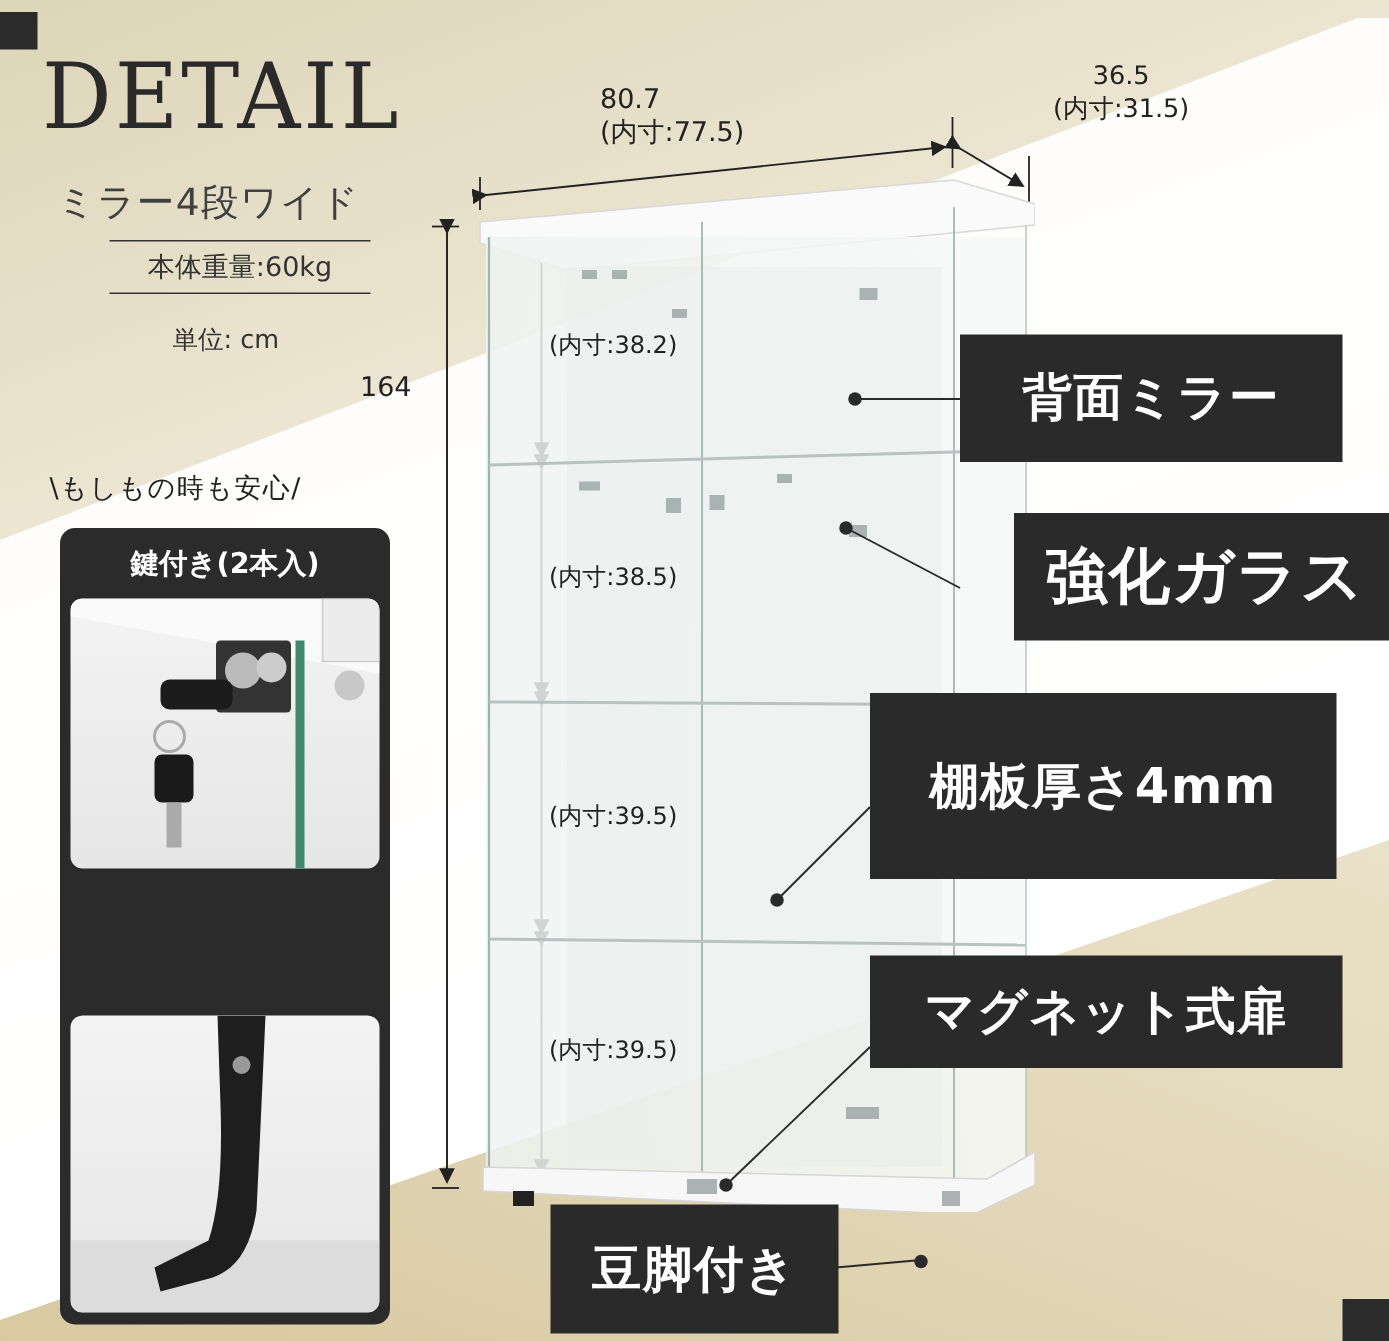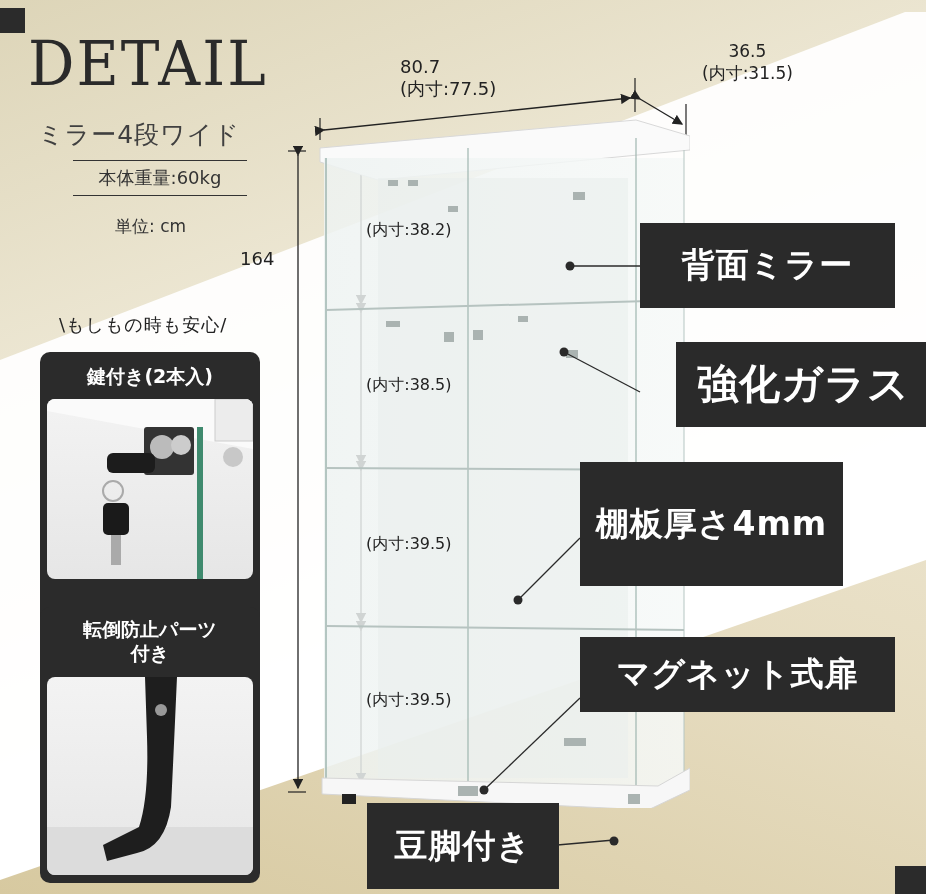--- a/index.html
+++ b/index.html
@@ -20,21 +20,21 @@
   .weight { position:absolute; left:73px; top:160px; width:174px; border-top:1.5px solid #333; border-bottom:1.5px solid #333;
     text-align:center; font-size:18px; padding:5px 0; color:#333; }
   .unit { position:absolute; left:115px; top:215px; font-size:17px; color:#333; }
   .h164 { position:absolute; left:240px; top:248px; font-size:18px; color:#222; }
   .dim-w { position:absolute; left:400px; top:56px; font-size:18px; text-align:left; line-height:22px; color:#222; }
   .dim-d { position:absolute; left:702px; top:40px; font-size:17px; text-align:center; line-height:22px; color:#222; }
   .inner { position:absolute; font-size:16px; color:#222; }
   .callout { position:absolute; background:#2a2a2a; color:#fff; font-weight:bold; font-family:"DejaVu Sans", sans-serif;
     display:flex; align-items:center; justify-content:center; text-align:center; letter-spacing:1px; }
   .cabinet { position:absolute; left:318px; top:118px; width:372px; height:690px; }
-  .safety { position:absolute; left:33px; top:313px; font-size:18px; color:#222; letter-spacing:1px;margin-left:26px; }
+  .safety { position:absolute; left:33px; top:313px; font-size:18px; color:#222; letter-spacing:1px; }
   .card { position:absolute; background:#2b2b2b; border-radius:10px; }
   .card-title { color:#fff; font-weight:bold; font-size:19px; text-align:center; line-height:24px; }
   .card-photo { position:absolute; background:linear-gradient(180deg,#f3f3f3,#e6e6e6); border-radius:8px; overflow:hidden; }
 </style>
 </head>
 <body>
 
 <div class="bg-top"></div>
 <div class="bg-cut"></div>
 <div class="bg-bottom"></div>
@@ -136,21 +136,21 @@
   <circle cx="614" cy="841" r="4.5" fill="#2a2a2a"></circle>
 </svg>
 
 <div class="inner" style="left:366px;top:220px;">(内寸:38.2)</div>
 <div class="inner" style="left:366px;top:375px;">(内寸:38.5)</div>
 <div class="inner" style="left:366px;top:534px;">(内寸:39.5)</div>
 <div class="inner" style="left:366px;top:690px;">(内寸:39.5)</div>
 
 <div class="callout" style="left:640px;top:223px;width:255px;height:85px;font-size:33px;">背面ミラー</div>
 <div class="callout" style="left:676px;top:342px;width:255px;height:85px;font-size:41px;">強化ガラス</div>
-<div class="callout" style="left:580px;top:462px;width:263px;height:124px;font-size:33px;flex-direction:column;line-height:44px;gap:16px;">
+<div class="callout" style="left:580px;top:462px;width:311px;height:124px;font-size:33px;flex-direction:column;line-height:44px;gap:16px;">
   <div>棚板厚さ4mm</div>
 </div>
 <div class="callout" style="left:580px;top:637px;width:315px;height:75px;font-size:33px;">マグネット式扉</div>
 <div class="callout" style="left:367px;top:803px;width:192px;height:86px;font-size:33px;">豆脚付き</div>
 
 <div class="safety">\もしもの時も安心/</div>
 
 <div class="card" style="left:40px;top:352px;width:220px;height:281px;">
   <div class="card-title" style="padding-top:12px;">鍵付き(2本入)</div>
   <div class="card-photo" style="left:7px;top:47px;width:206px;height:180px;">
@@ -164,24 +164,20 @@
       <rect x="60" y="54" width="48" height="20" rx="6" fill="#1c1c1c"></rect>
       <circle cx="66" cy="92" r="10" fill="none" stroke="#aaa" stroke-width="2"></circle>
       <rect x="56" y="104" width="26" height="32" rx="5" fill="#1a1a1a"></rect>
       <rect x="64" y="136" width="10" height="30" fill="#aaa"></rect>
       <circle cx="186" cy="58" r="10" fill="#c8c8c8"></circle>
     </svg>
   </div>
 </div>
 
 <div class="card" style="left:40px;top:607px;width:220px;height:276px;">
-  <div class="card-title" style="padding-top:10px;">
-    <div>転倒防止パーツ</div>
-    <div>付き</div>
-  </div>
   <div class="card-photo" style="left:7px;top:70px;width:206px;height:198px;">
     <svg width="206" height="198">
       <rect x="0" y="150" width="206" height="48" fill="#dcdcdc"></rect>
       <path d="M98,0 L130,0 Q126,90 124,130 Q118,170 90,176 L60,184 L56,168 L92,150 Q102,120 100,60 Z" fill="#1e1e1e"></path>
       <circle cx="114" cy="33" r="6" fill="#999"></circle>
     </svg>
   </div>
 </div>
 
 </body></html>

